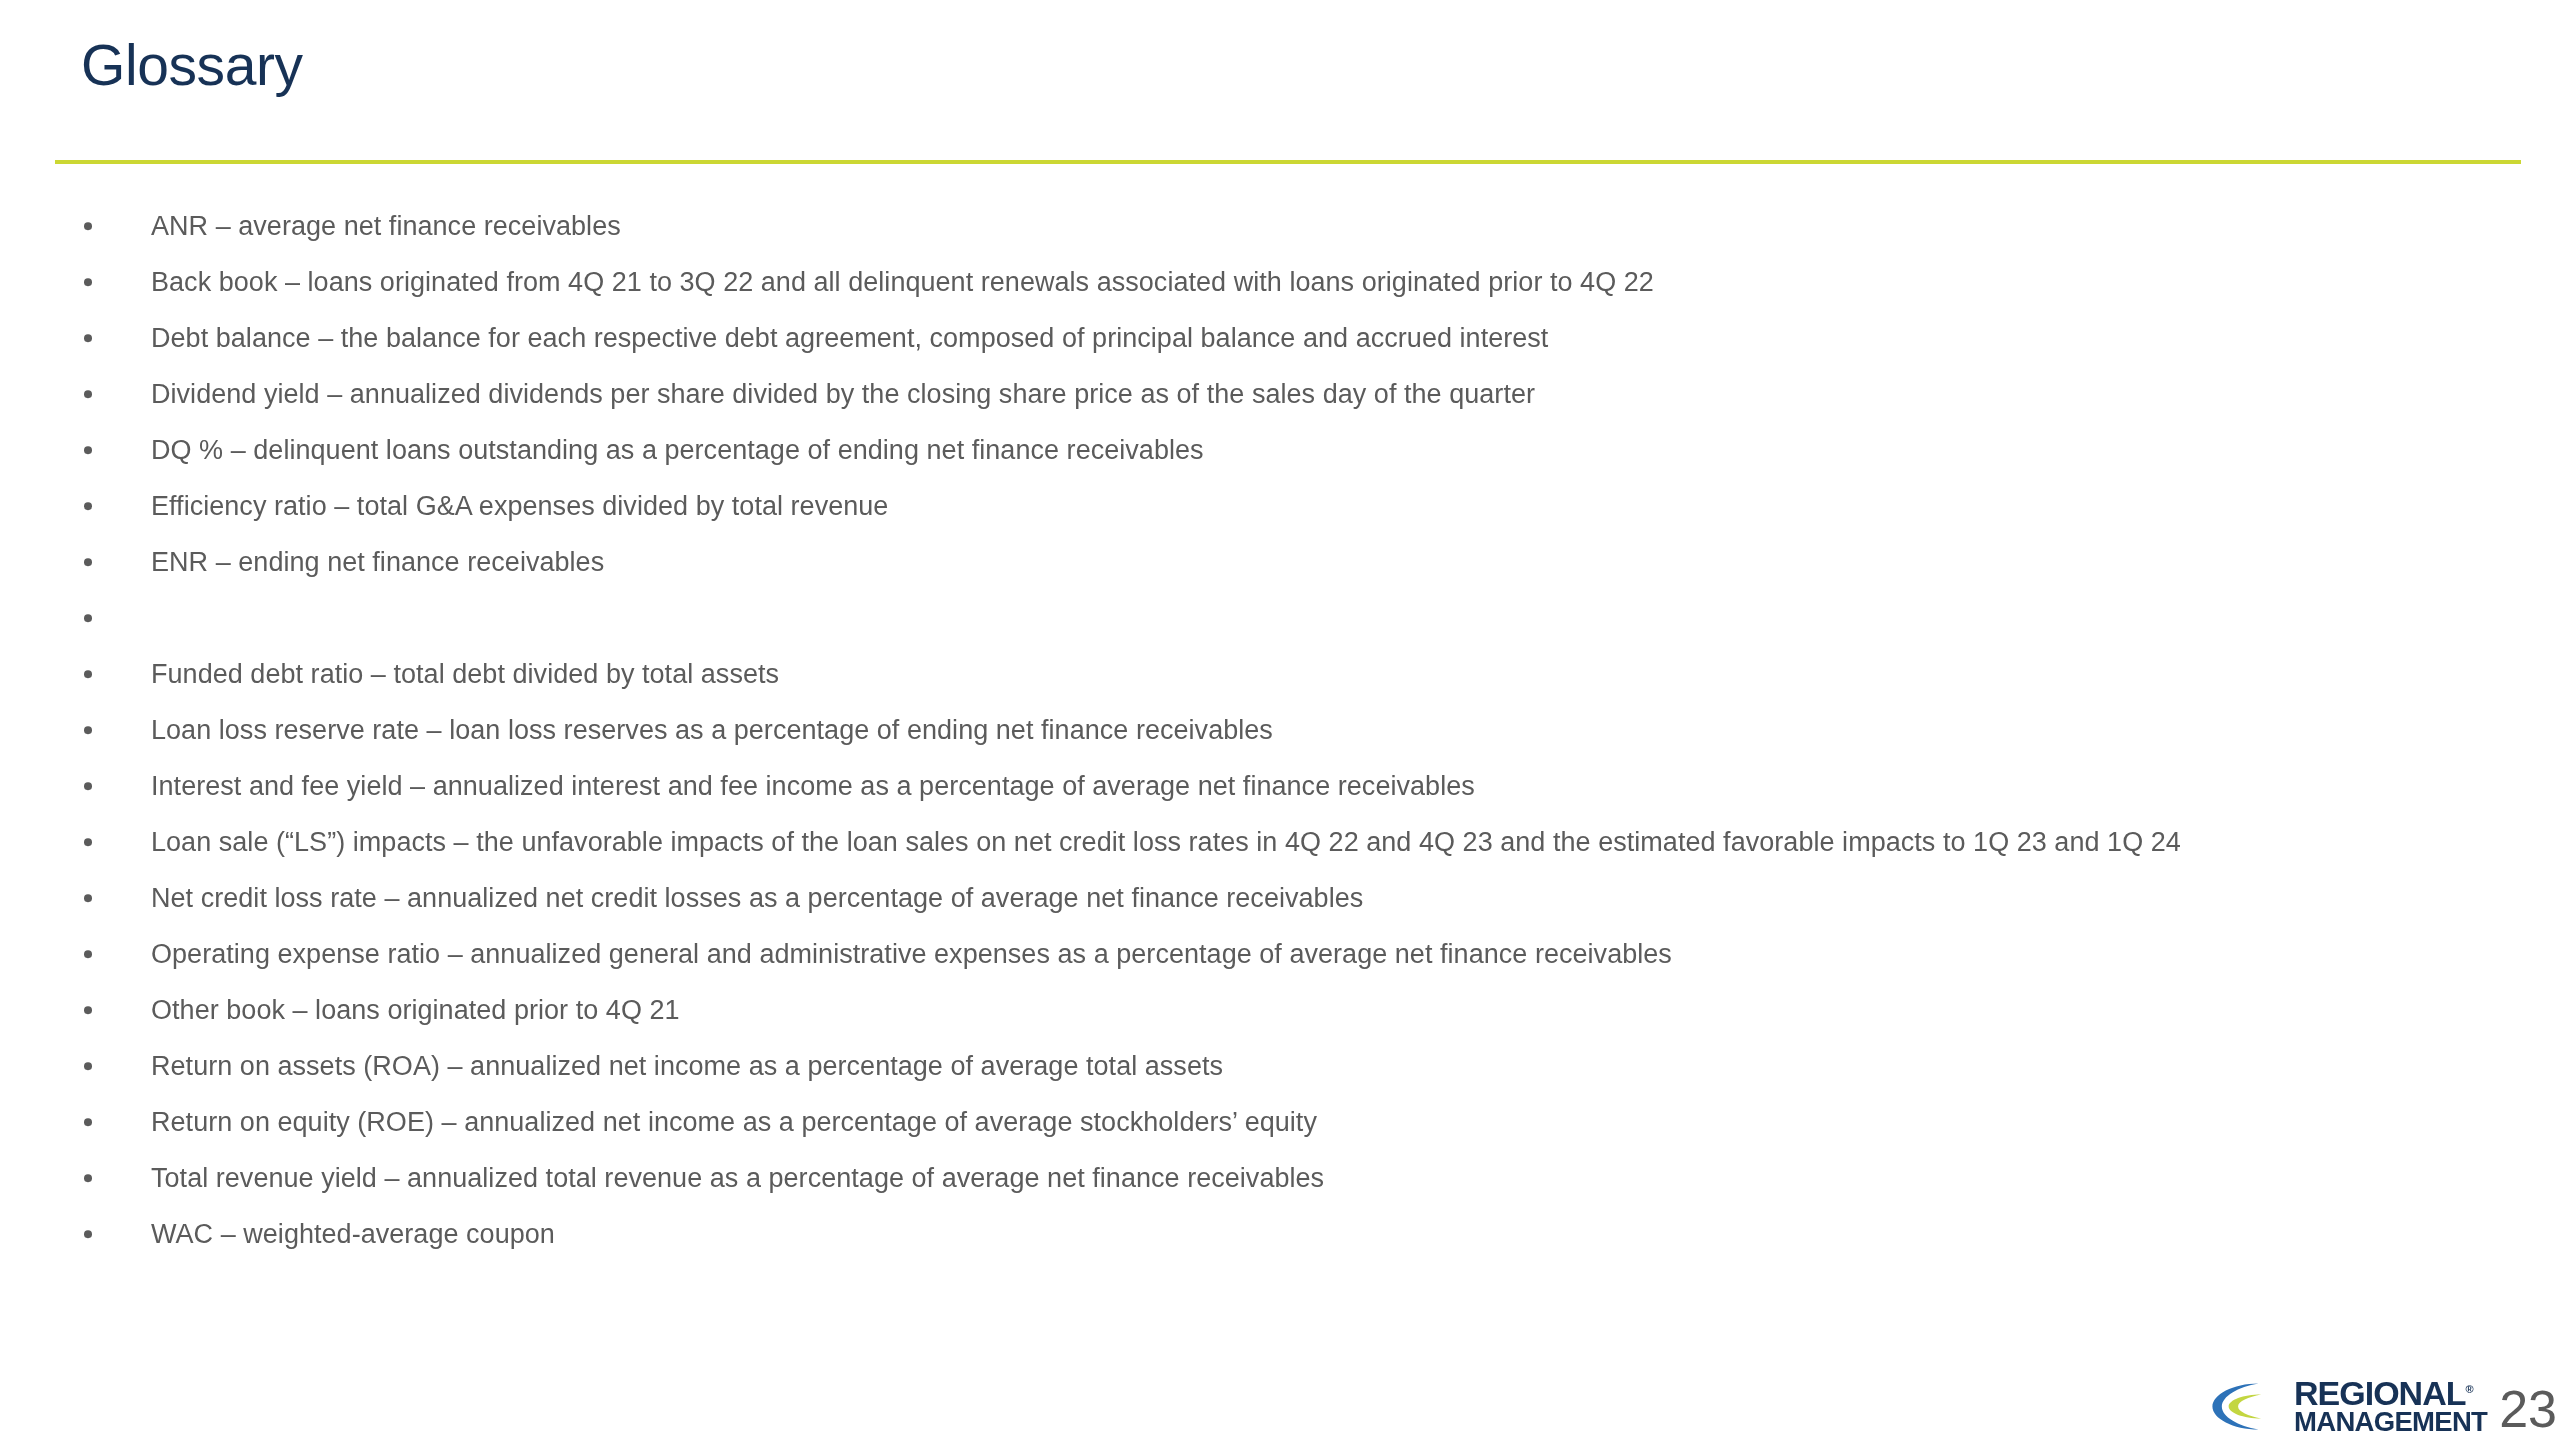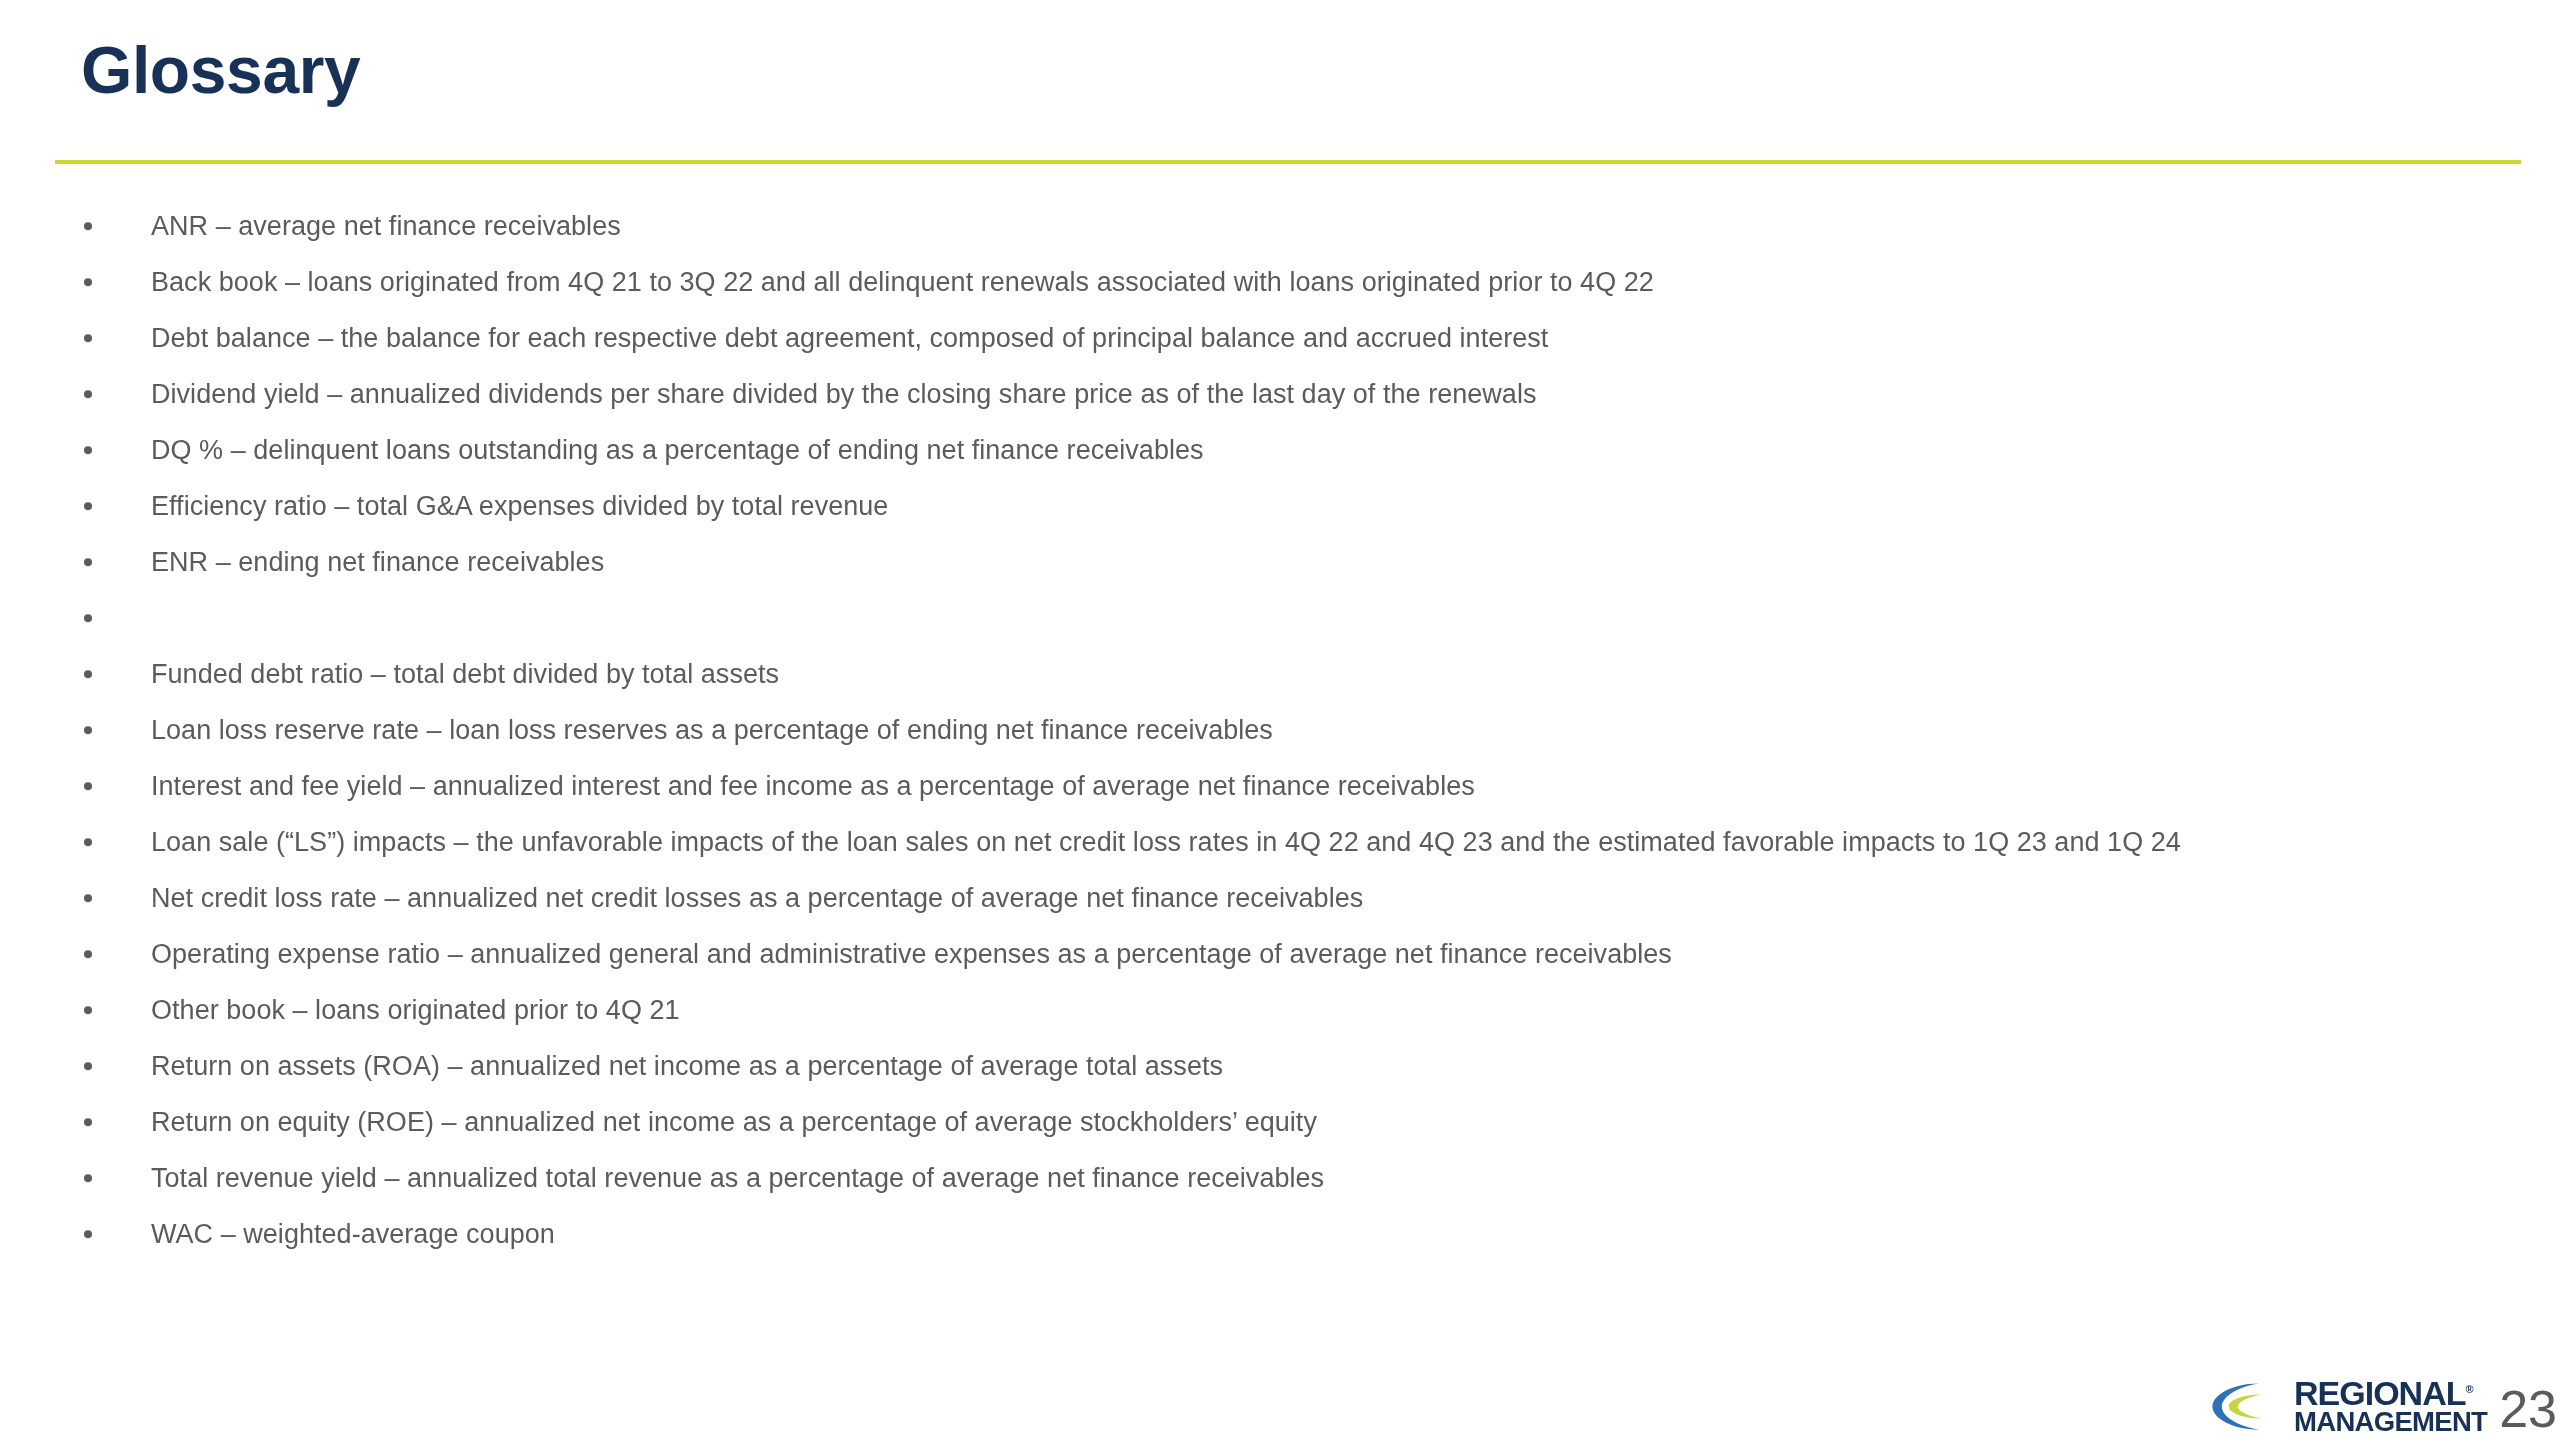--- a/index.html
+++ b/index.html
@@ -16,22 +16,22 @@
     height: 1449px;
     background: #ffffff;
     overflow: hidden;
   }
 
   
   .title {
     position: absolute;
     left: 81px;
     top: 36px;
-    font-size: 66px;
-    font-weight: bold;
+    font-size: 57px;
+    font-weight: normal;
     color: #173256;
     letter-spacing: -0.4px;
     line-height: 1.05;
     white-space: nowrap;
   }
 
   
   .divider {
     position: absolute;
     left: 55px;
@@ -149,21 +149,21 @@
       <div class="glossary-item">
         <span class="bullet"></span>
         <span class="item-text">Back book – loans originated from 4Q 21 to 3Q 22 and all delinquent renewals associated with loans originated prior to 4Q 22</span>
       </div>
       <div class="glossary-item">
         <span class="bullet"></span>
         <span class="item-text">Debt balance – the balance for each respective debt agreement, composed of principal balance and accrued interest</span>
       </div>
       <div class="glossary-item">
         <span class="bullet"></span>
-        <span class="item-text">Dividend yield – annualized dividends per share divided by the closing share price as of the last day of the renewals</span>
+        <span class="item-text">Dividend yield – annualized dividends per share divided by the closing share price as of the sales day of the quarter</span>
       </div>
       <div class="glossary-item">
         <span class="bullet"></span>
         <span class="item-text">DQ % – delinquent loans outstanding as a percentage of ending net finance receivables</span>
       </div>
       <div class="glossary-item">
         <span class="bullet"></span>
         <span class="item-text">Efficiency ratio – total G&amp;A expenses divided by total revenue</span>
       </div>
       <div class="glossary-item">

